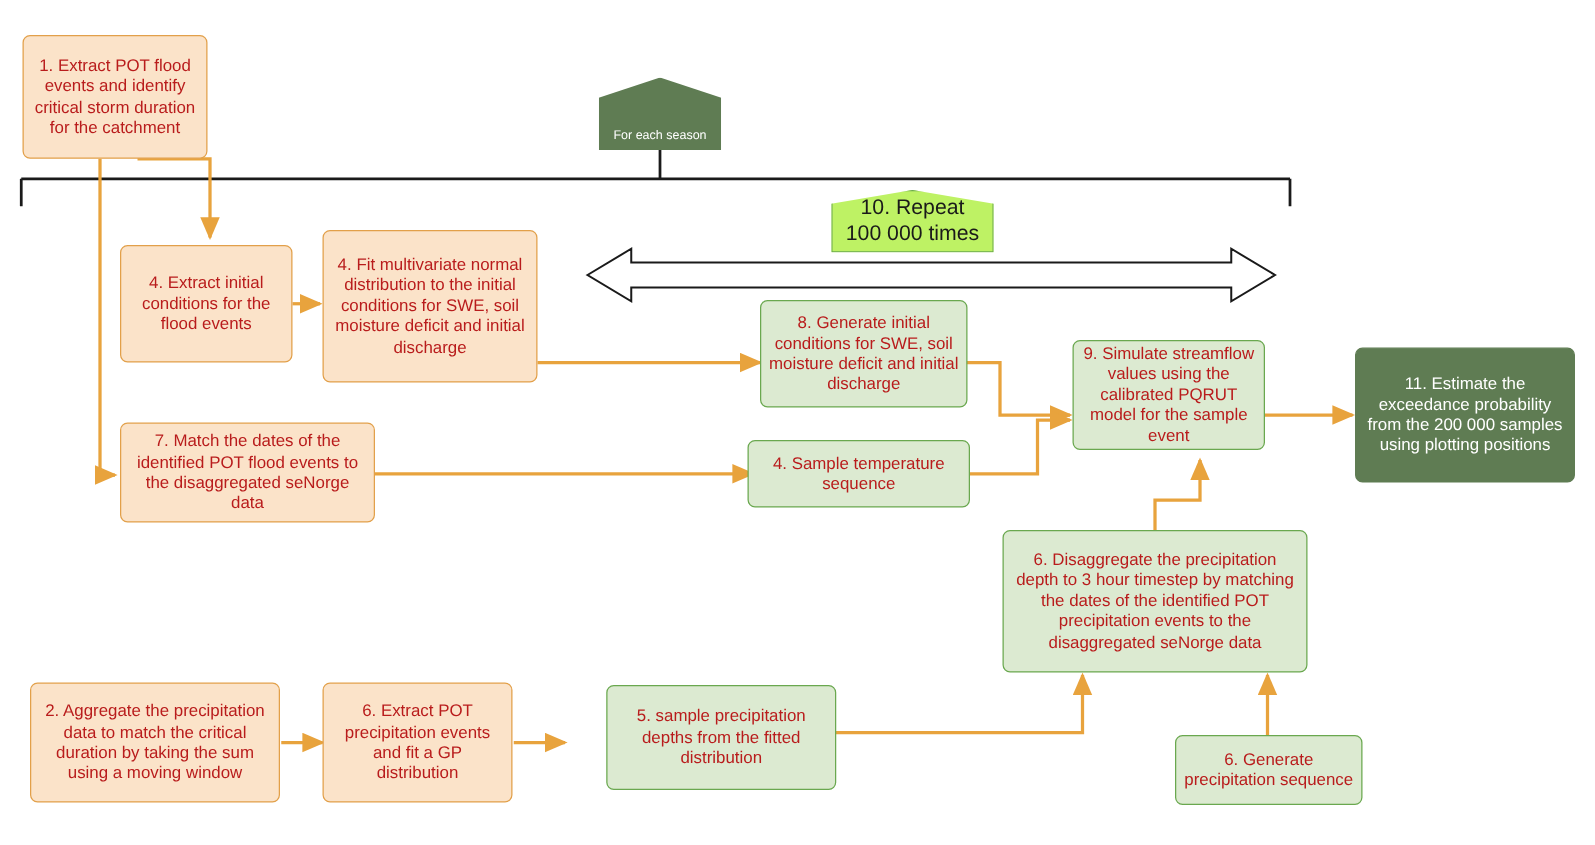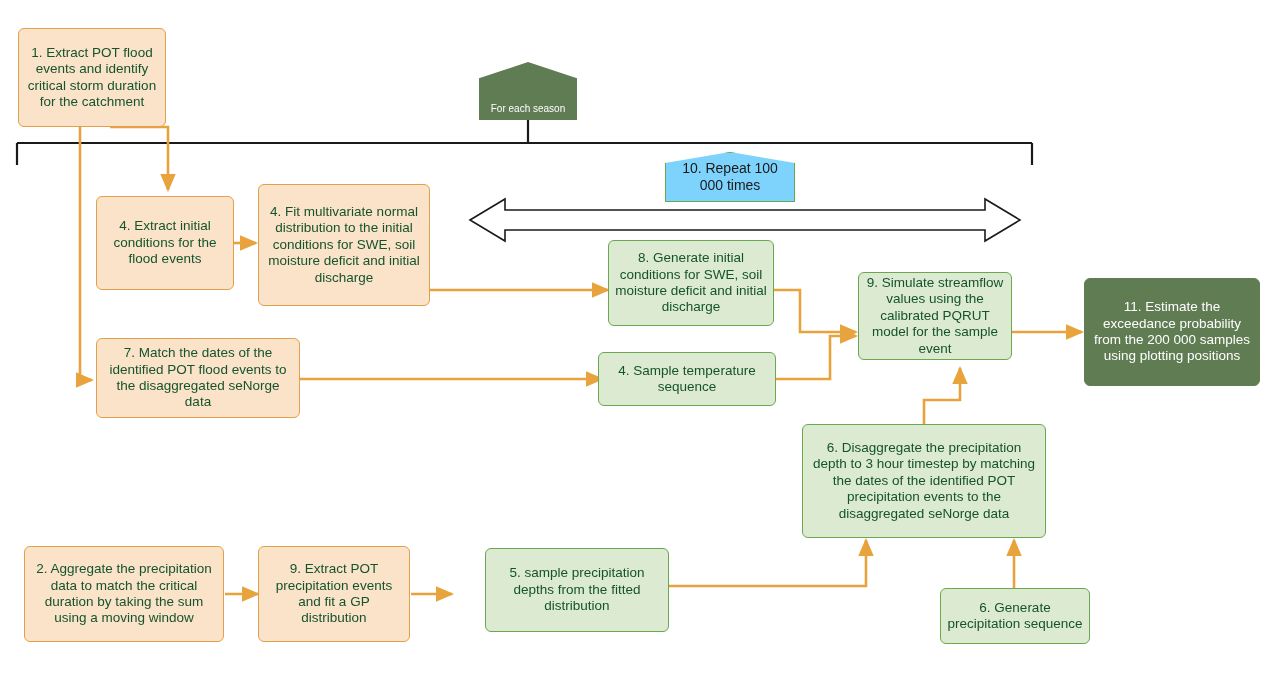--- a/index.html
+++ b/index.html
@@ -19,21 +19,21 @@
     position: absolute;
     box-sizing: border-box;
     border-radius: 6px;
     display: flex;
     align-items: center;
     justify-content: center;
     text-align: center;
     padding: 4px 6px;
     font-size: 13.5px;
     line-height: 1.22;
-    color: #14532d;
+    color: #b91c1c;
   }
   .peach {
     background: #fbe3c9;
     border: 1.6px solid #e2a04a;
   }
   .green {
     background: #dcead1;
     border: 1.6px solid #6aa84f;
   }
   .darkgreen {
@@ -50,24 +50,24 @@
     display: flex;
     align-items: flex-end;
     justify-content: center;
     padding-bottom: 6px;
     text-align: center;
     clip-path: polygon(0% 28%, 50% 0%, 100% 28%, 100% 100%, 0% 100%);
   }
   .pent-green {
     position: absolute;
     box-sizing: border-box;
-    background: #7dd3fc;
+    background: #bef264;
     border: 1.6px solid #6aa84f;
     color: #1a1a1a;
-    font-size: 14px;
+    font-size: 17px;
     line-height: 1.22;
     display: flex;
     align-items: center;
     justify-content: center;
     text-align: center;
     padding: 2px 6px;
     clip-path: polygon(0% 22%, 50% 0%, 100% 22%, 100% 100%, 0% 100%);
   }
   svg.wires {
     position: absolute;
@@ -160,21 +160,21 @@
 
   <div class="node green" style="left:802px; top:424px; width:244px; height:114px;">
     <span>6. Disaggregate the precipitation depth to 3 hour timestep by matching the dates of the identified POT precipitation events to the disaggregated seNorge data</span>
   </div>
 
   <div class="node peach" style="left:24px; top:546px; width:200px; height:96px;">
     <span>2. Aggregate the precipitation data to match the critical duration by taking the sum using a moving window</span>
   </div>
 
   <div class="node peach" style="left:258px; top:546px; width:152px; height:96px;">
-    <span>9. Extract POT precipitation events and fit a GP distribution</span>
+    <span>6. Extract POT precipitation events and fit a GP distribution</span>
   </div>
 
   <div class="node green" style="left:452px; top:548px; width:184px; height:84px;margin-left:33px;">
     <span>5. sample precipitation depths from the fitted distribution</span>
   </div>
 
   <div class="node green" style="left:940px; top:588px; width:150px; height:56px;">
     <span>6. Generate precipitation sequence</span>
   </div>
 

